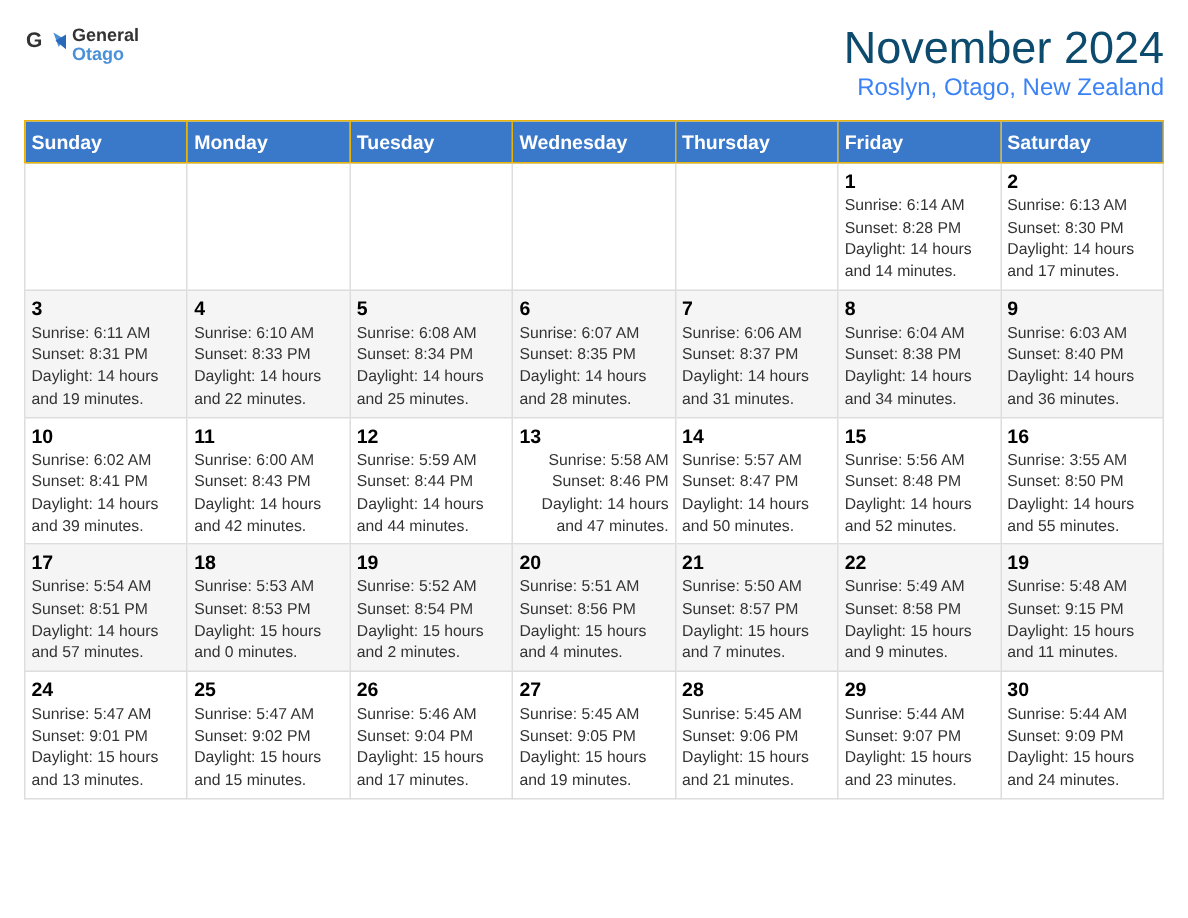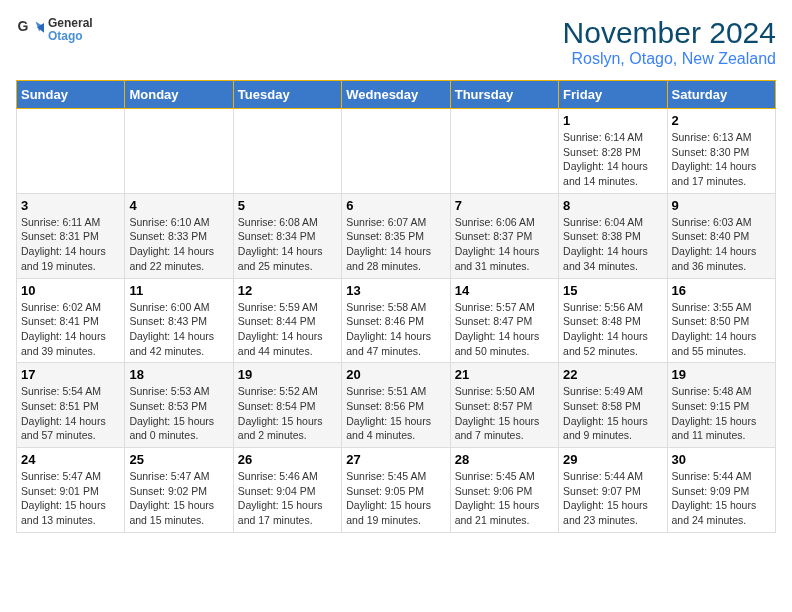--- a/index.html
+++ b/index.html
@@ -198,21 +198,21 @@
 Daylight: 14 hours and 42 minutes.</div>
         </td>
         <td>
           <span class="day-number">12</span>
           <div class="day-info" style="white-space: pre-line;">Sunrise: 5:59 AM
 Sunset: 8:44 PM
 Daylight: 14 hours and 44 minutes.</div>
         </td>
         <td>
           <span class="day-number">13</span>
-          <div class="day-info" style="white-space: pre-line;">Sunrise: 5:58 AM
+          <div class="day-info" style="white-space: pre-line; text-align: right;">Sunrise: 5:58 AM
 Sunset: 8:46 PM
 Daylight: 14 hours and 47 minutes.</div>
         </td>
         <td>
           <span class="day-number">14</span>
           <div class="day-info" style="white-space: pre-line;">Sunrise: 5:57 AM
 Sunset: 8:47 PM
 Daylight: 14 hours and 50 minutes.</div>
         </td>
         <td>

